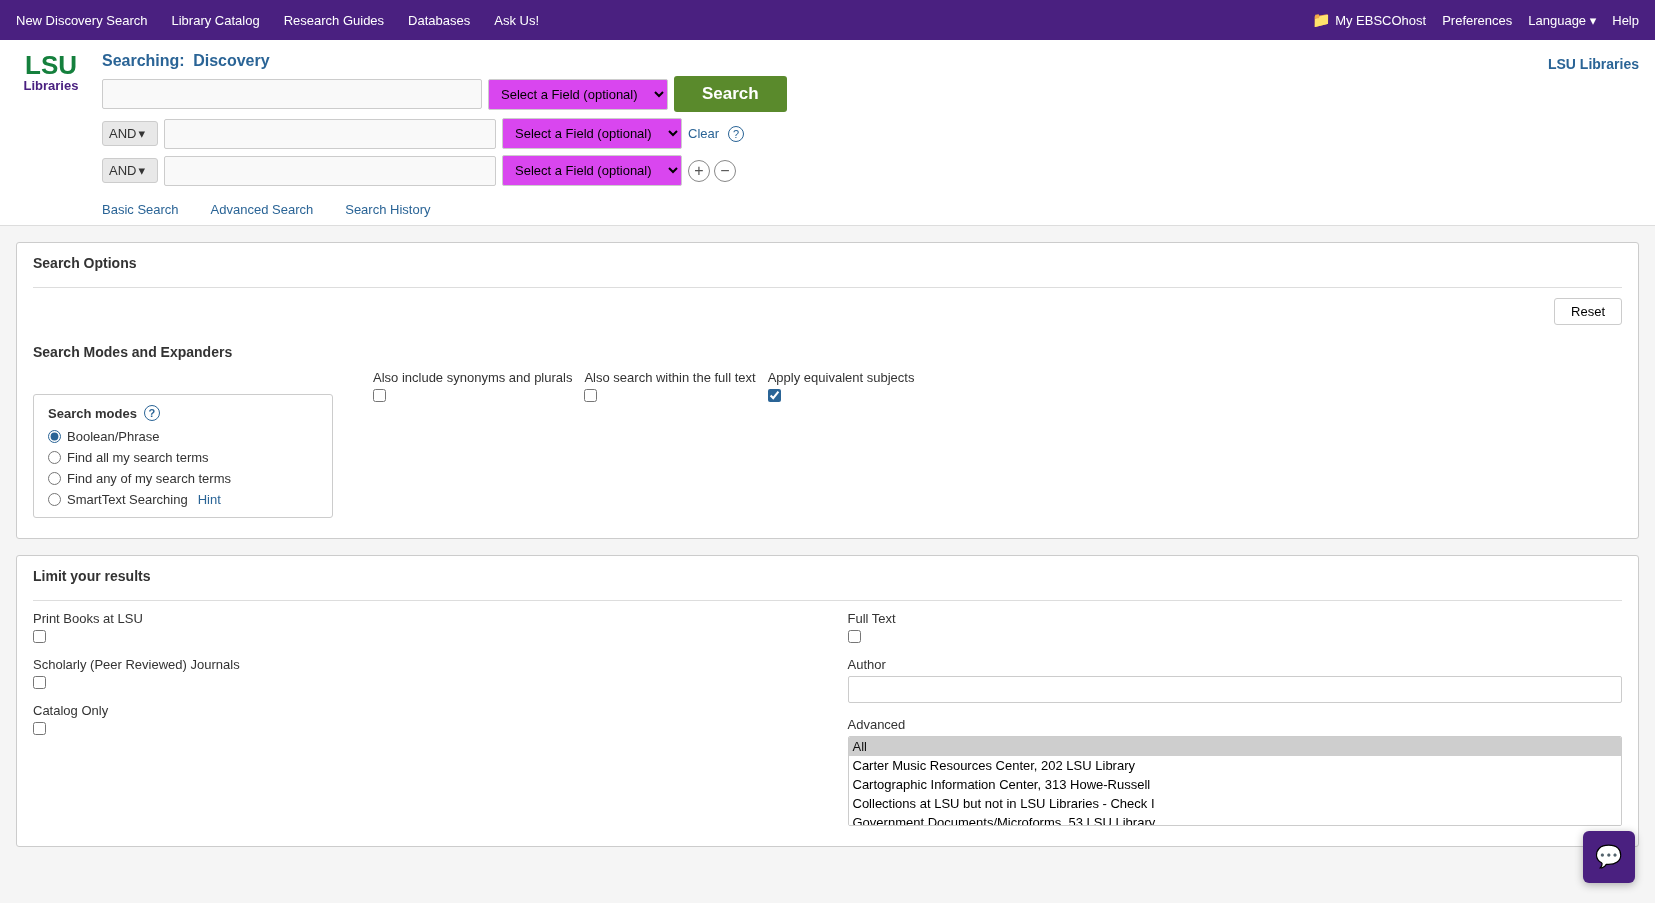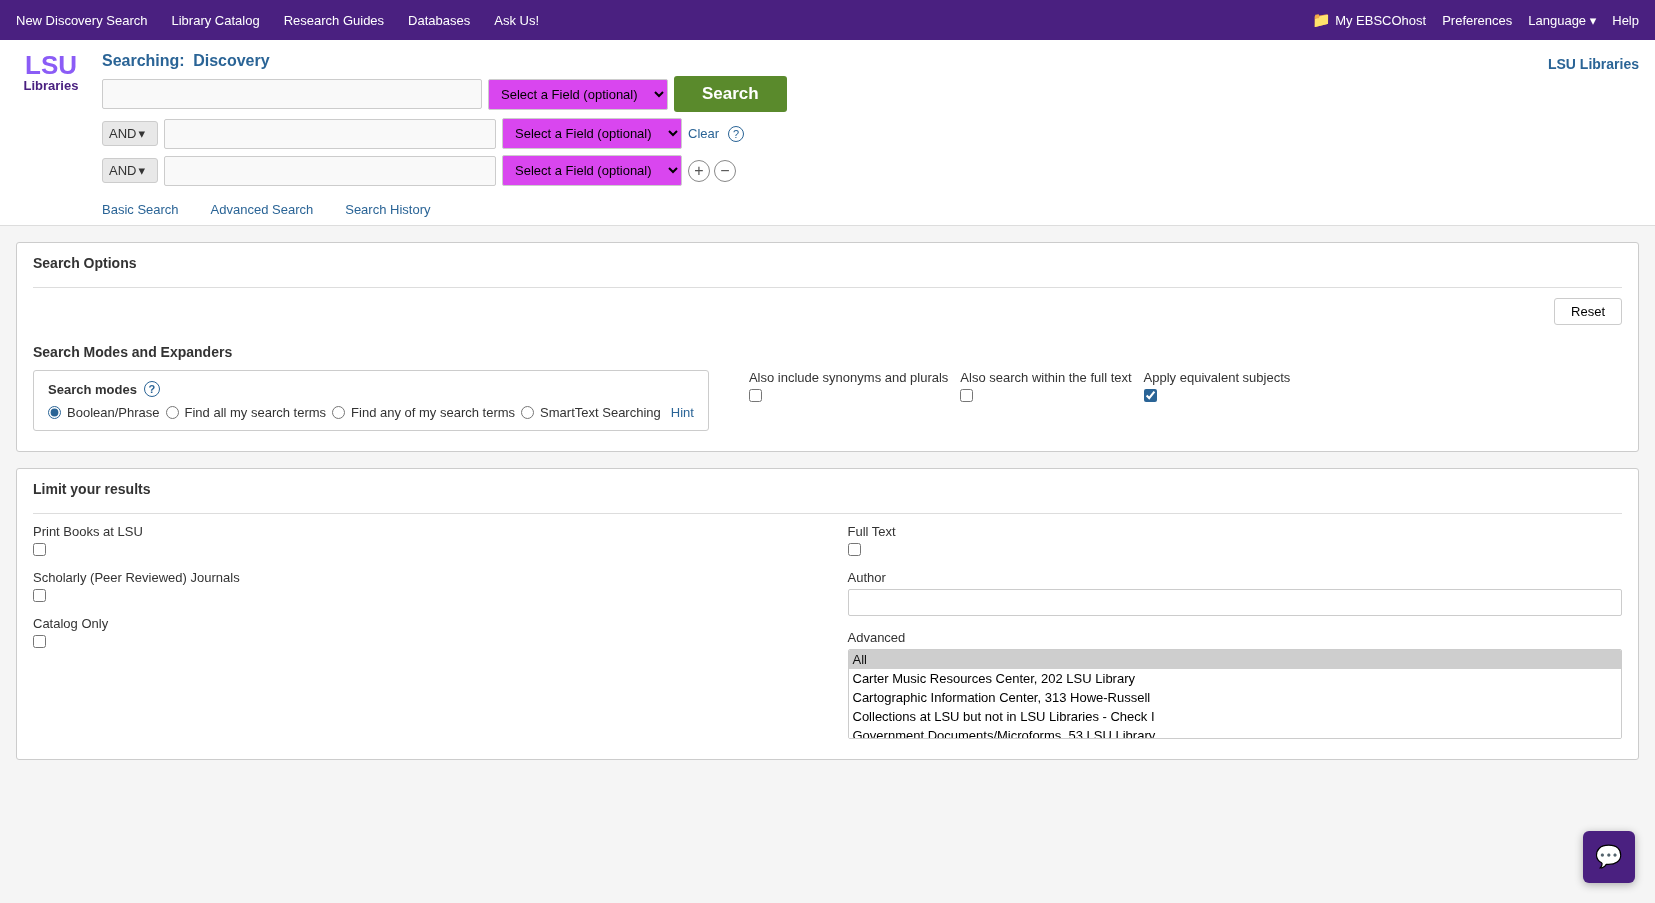--- a/index.html
+++ b/index.html
@@ -23,21 +23,21 @@
     .my-ebsco { display: flex; align-items: center; gap: 4px; }
     .folder-icon { color: #f5c518; font-size: 15px; }
 
     
     #header {
       background: white;
       padding: 12px 16px 0 16px;
       border-bottom: 1px solid #ddd;
     }
     #logo-area { display: flex; flex-direction: column; align-items: center; min-width: 70px; }
-    #logo-lsu { font-size: 26px; font-weight: bold; color: #8b5cf6; line-height: 1; }
+    #logo-lsu { font-size: 26px; font-weight: bold; color: #15803d; line-height: 1; }
     #logo-libraries { font-size: 13px; color: #4a2080; font-weight: bold; }
     #search-area { flex: 1; }
     #searching-label { font-size: 16px; color: #555; margin-bottom: 6px; }
     #searching-label span { color: #2a6496; font-weight: bold; }
 
     .search-row { display: flex; align-items: center; gap: 6px; margin-bottom: 6px; }
     .search-prefix {
       background: #e8e8e8;
       border: 1px solid #ccc;
       border-radius: 3px;
@@ -115,24 +115,24 @@
 
     .reset-row { display: flex; justify-content: flex-end; margin-bottom: 19px; }
     .reset-button {
       border: 1px solid #ccc; background: white; padding: 5px 16px;
       font-size: 13px; cursor: pointer; border-radius: 3px;
     }
 
     .modes-expanders-title { font-weight: bold; font-size: 14px; margin-bottom: 10px; }
     .modes-expanders-inner { display: flex; gap: 40px; }
     .search-modes-box {
-      border: 1px solid #ccc; border-radius: 3px; padding: 10px 14px; min-width: 300px;
+      border: 1px solid #ccc; border-radius: 3px; padding: 10px 14px; min-width: 300px; margin-top: 24px;
     }
     .search-modes-title { font-size: 13px; font-weight: bold; margin-bottom: 8px; display: flex; align-items: center; gap: 4px; }
-    .radio-group { display: flex; flex-direction: row; gap: 6px; }
+    .radio-group { display: flex; flex-direction: column; gap: 6px; }
     .radio-item { display: flex; align-items: center; gap: 6px; font-size: 13px; cursor: pointer; }
     .radio-item input[type="radio"] { cursor: pointer; accent-color: #2a6496; }
     .hint-link { color: #2a6496; text-decoration: none; cursor: pointer; margin-left: 4px; }
 
     .expanders-col { display: flex; flex-direction: row; gap: 12px; }
     .expander-item { display: flex; flex-direction: column; gap: 4px; font-size: 13px; }
     .expander-item label { font-weight: normal; }
     .checkbox-row { display: flex; align-items: center; gap: 6px; }
     .checkbox-row input[type="checkbox"] { cursor: pointer; accent-color: #2a6496; }
 

